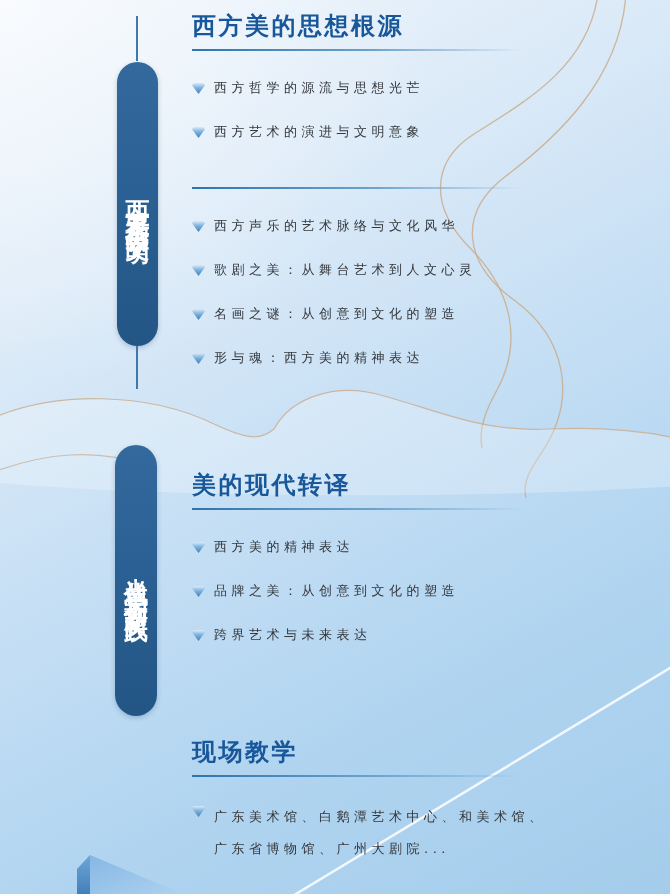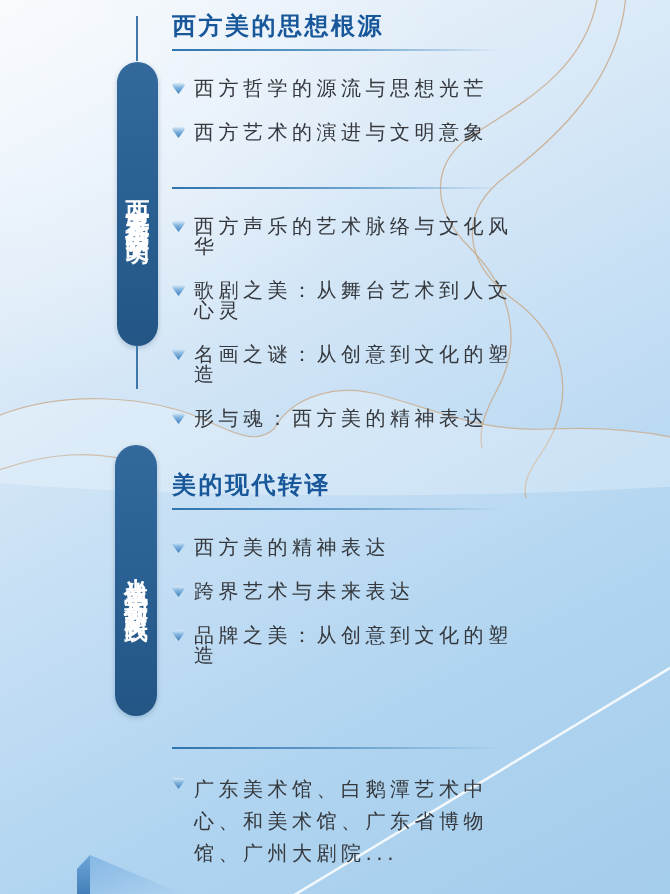--- a/index.html
+++ b/index.html
@@ -21,40 +21,40 @@
     writing-mode:vertical-rl;text-orientation:upright;
     color:#ffffff;font-family:"Liberation Serif","DejaVu Serif",serif;
     font-size:24px;font-weight:700;letter-spacing:5px;
     background:linear-gradient(180deg,#33699c 0%,#2a6093 45%,#235685 100%);
     border-radius:22px;box-shadow:0 2px 5px rgba(30,70,110,.25);
   }
   .pill.p1{left:117px;top:62px;width:41px;height:284px;}
   .pill.p2{left:115px;top:445px;width:42px;height:271px;}
 
   
-  .sec{position:absolute;left:172px;width:356px;}
+  .sec{position:absolute;left:192px;width:356px;}
   .sec.s1{top:12px;} .sec.s2{top:178px;} .sec.s3{top:439px;margin-top:32px;} .sec.s4{top:738px;}
   .sec-title{
     margin:0;font-family:"Liberation Serif","DejaVu Serif",serif;
     font-size:24px;line-height:28px;font-weight:700;color:#17579a;letter-spacing:2.5px;
   }
   .sec-underline{
     height:2px;margin-top:9px;width:330px;
     background:linear-gradient(90deg,#2f74ad 0%,#6ba3cd 55%,rgba(107,163,205,0) 100%);
   }
   ul.items{list-style:none;margin:27px 0 0 0;padding:0;}
   .s4 ul.items{margin-top:24px;}
   li.item{display:flex;align-items:flex-start;margin:0 0 24px 0;min-height:20px;}
   .bullet{
     flex:none;width:13px;height:11px;margin:5px 9px 0 0;
     clip-path:polygon(0 20%,14% 0,86% 0,100% 20%,50% 100%);
     background:linear-gradient(180deg,#d9eaf7 0%,#7cb1dd 45%,#3f7fba 100%);
   }
   .item-text{
-    font-size:20px;line-height:20px;letter-spacing:4.5px;color:#35383d;
+    font-size:13px;line-height:20px;letter-spacing:4.5px;color:#35383d;
   }
   .s4 .item-text{width:346px;line-height:32px;}
 </style>
 </head>
 <body>
 
 <div class="stage">
 
   <svg class="deco" width="670" height="894" viewBox="0 0 670 894" aria-hidden="true">
     <defs>
@@ -130,30 +130,31 @@
   <section class="sec s3">
     <h2 class="sec-title">美的现代转译</h2>
     <div class="sec-underline"></div>
     <ul class="items">
       <li class="item">
         <span class="bullet"></span>
         <span class="item-text">西方美的精神表达</span>
       </li>
       <li class="item">
         <span class="bullet"></span>
-        <span class="item-text">跨界艺术与未来表达</span>
+        <span class="item-text">品牌之美：从创意到文化的塑造</span>
       </li>
       <li class="item">
         <span class="bullet"></span>
-        <span class="item-text">品牌之美：从创意到文化的塑造</span>
+        <span class="item-text">跨界艺术与未来表达</span>
       </li>
     </ul>
   </section>
 
   <section class="sec s4">
+    <h2 class="sec-title">现场教学</h2>
     <div class="sec-underline"></div>
     <ul class="items">
       <li class="item">
         <span class="bullet"></span>
         <span class="item-text">广东美术馆、白鹅潭艺术中心、和美术馆、广东省博物馆、广州大剧院...</span>
       </li>
     </ul>
   </section>
 
 </div>

